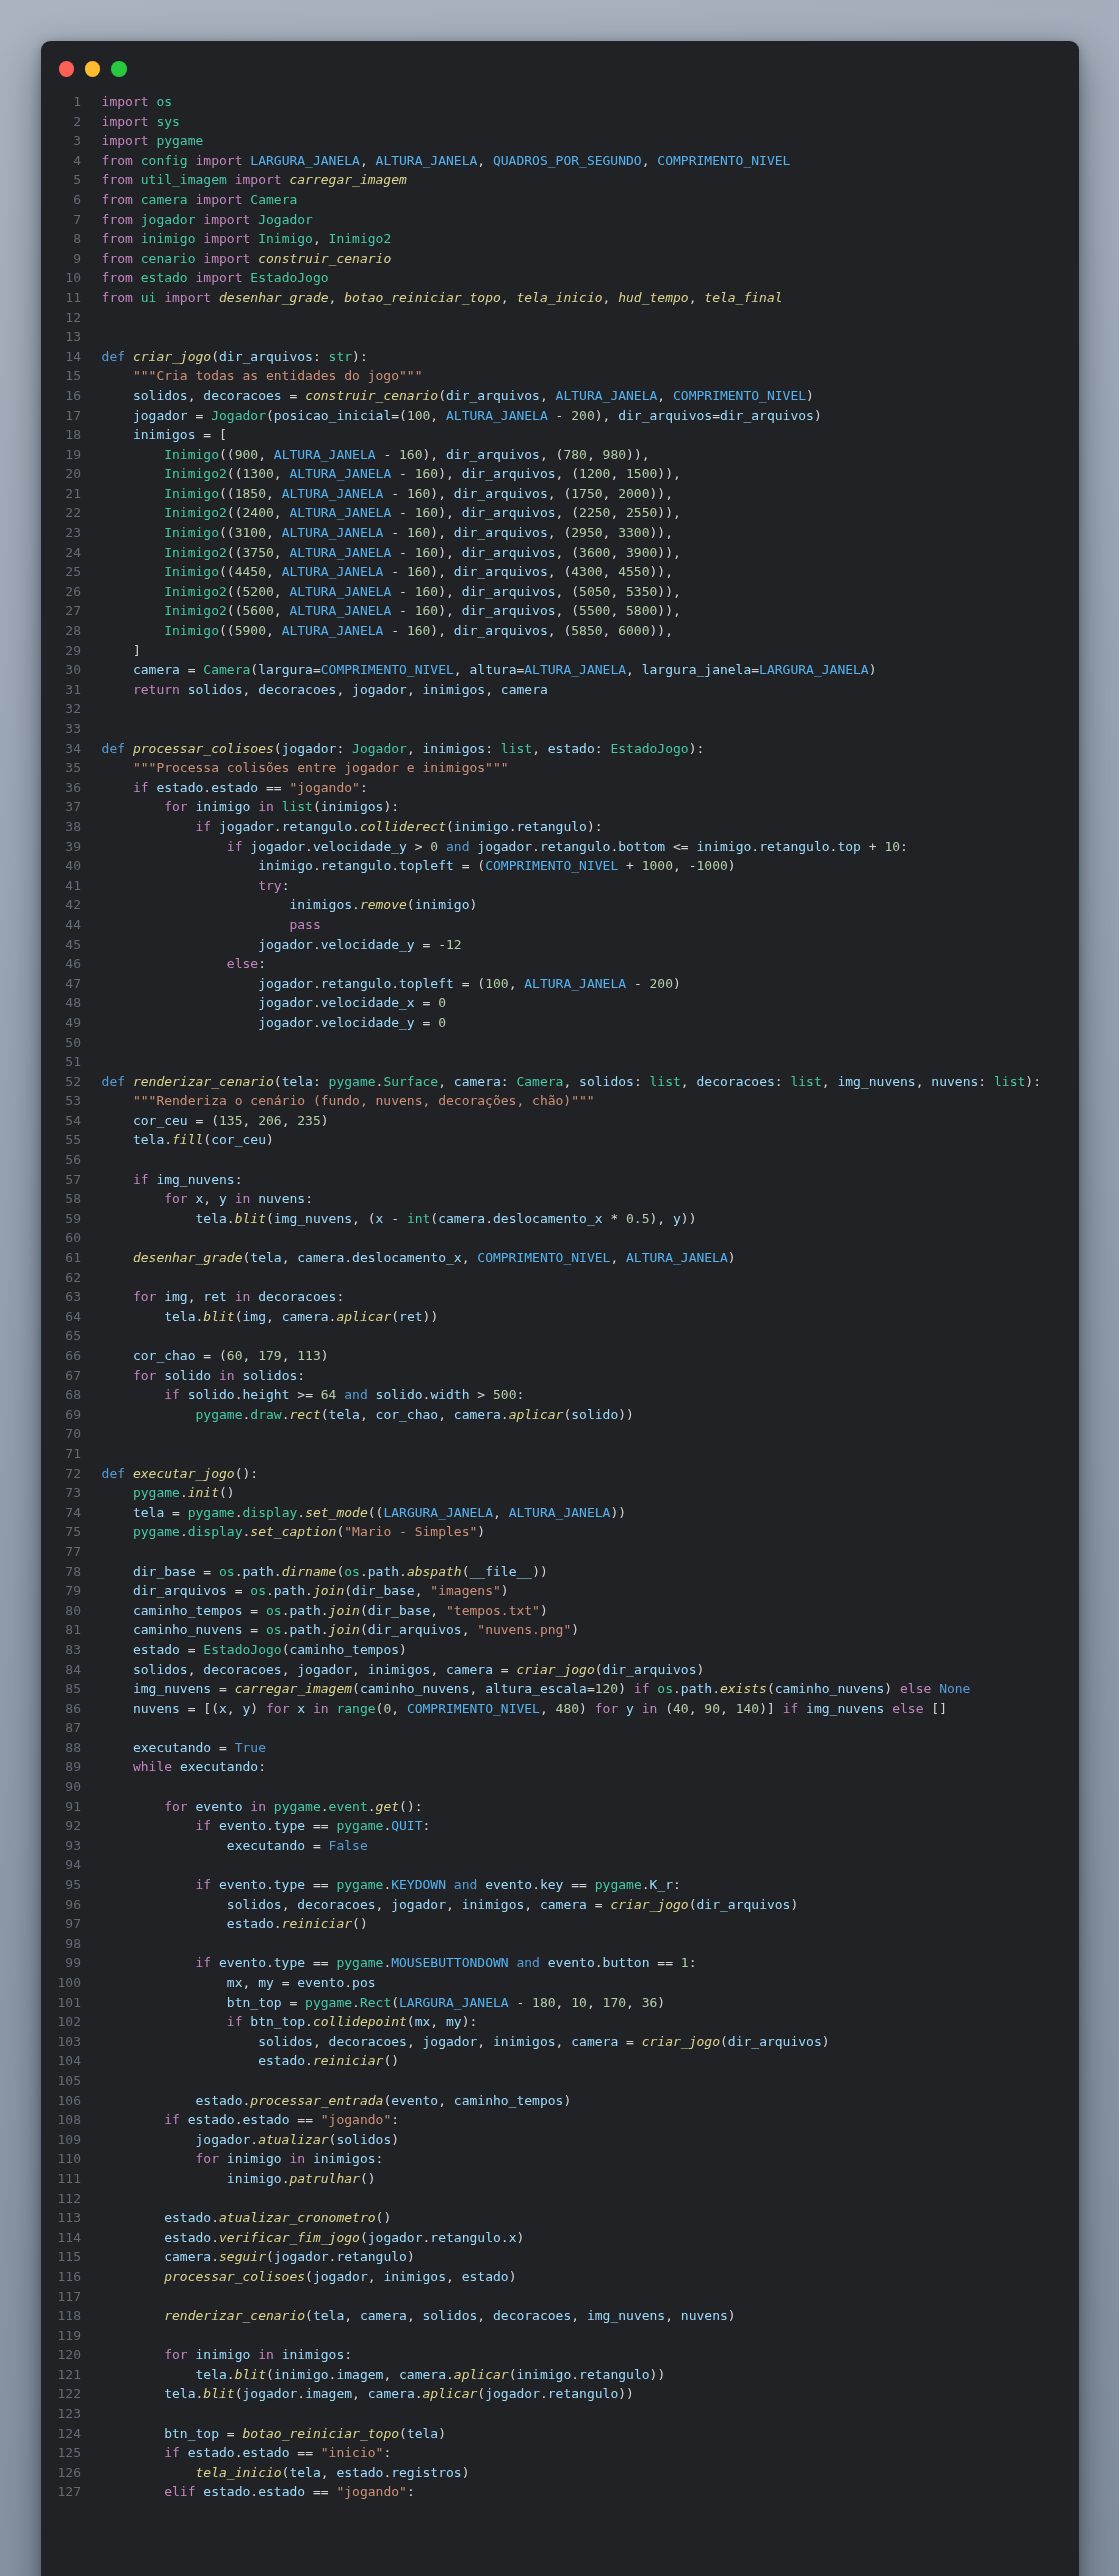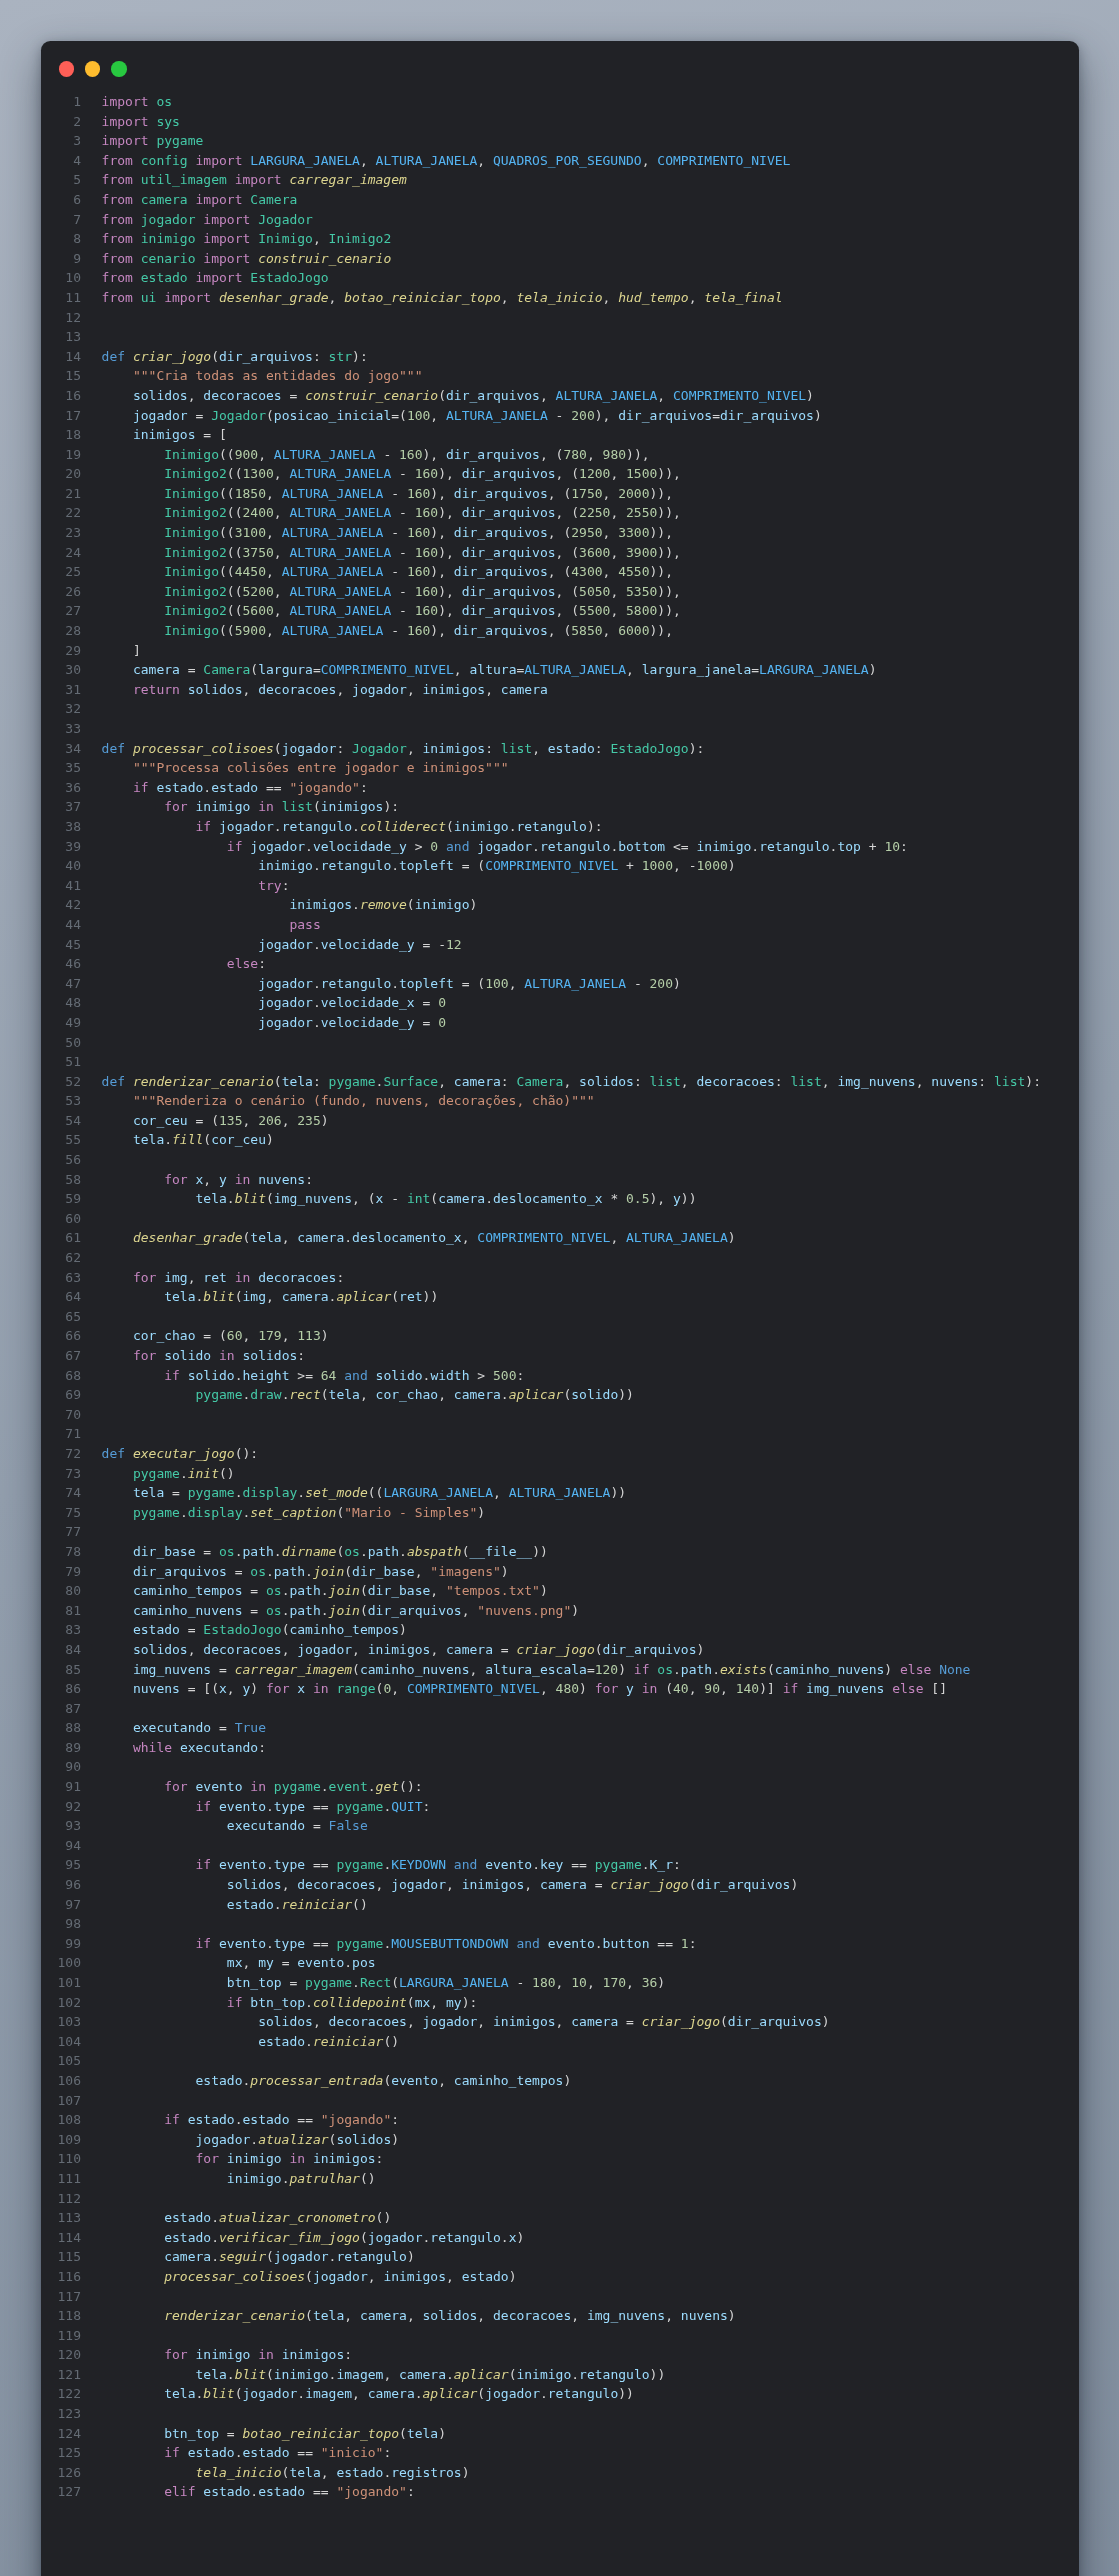--- a/index.html
+++ b/index.html
@@ -272,20 +272,24 @@
         </div>
         <div class="line">
           <span class="ln">55</span>
           <span class="lc"><span>    </span><span class="tok-v">tela</span><span class="tok-p">.</span><span class="tok-f">fill</span><span class="tok-p">(</span><span class="tok-v">cor_ceu</span><span class="tok-p">)</span></span>
         </div>
         <div class="line">
           <span class="ln">56</span>
           <span class="lc"></span>
         </div>
         <div class="line">
+          <span class="ln">57</span>
+          <span class="lc"><span>    </span><span class="tok-k">if</span><span> </span><span class="tok-v">img_nuvens</span><span class="tok-p">:</span></span>
+        </div>
+        <div class="line">
           <span class="ln">58</span>
           <span class="lc"><span>        </span><span class="tok-k">for</span><span> </span><span class="tok-v">x</span><span class="tok-p">,</span><span> </span><span class="tok-v">y</span><span> </span><span class="tok-k">in</span><span> </span><span class="tok-v">nuvens</span><span class="tok-p">:</span></span>
         </div>
         <div class="line">
           <span class="ln">59</span>
           <span class="lc"><span>            </span><span class="tok-v">tela</span><span class="tok-p">.</span><span class="tok-f">blit</span><span class="tok-p">(</span><span class="tok-v">img_nuvens</span><span class="tok-p">,</span><span> </span><span class="tok-p">(</span><span class="tok-v">x</span><span> </span><span class="tok-p">-</span><span> </span><span class="tok-t">int</span><span class="tok-p">(</span><span class="tok-v">camera</span><span class="tok-p">.</span><span class="tok-v">deslocamento_x</span><span> </span><span class="tok-p">*</span><span> </span><span class="tok-n">0.5</span><span class="tok-p">)</span><span class="tok-p">,</span><span> </span><span class="tok-v">y</span><span class="tok-p">)</span><span class="tok-p">)</span></span>
         </div>
         <div class="line">
           <span class="ln">60</span>
           <span class="lc"></span>
@@ -458,24 +462,20 @@
           <span class="ln">104</span>
           <span class="lc"><span>                    </span><span class="tok-v">estado</span><span class="tok-p">.</span><span class="tok-f">reiniciar</span><span class="tok-p">(</span><span class="tok-p">)</span></span>
         </div>
         <div class="line">
           <span class="ln">105</span>
           <span class="lc"></span>
         </div>
         <div class="line">
           <span class="ln">106</span>
           <span class="lc"><span>            </span><span class="tok-v">estado</span><span class="tok-p">.</span><span class="tok-f">processar_entrada</span><span class="tok-p">(</span><span class="tok-v">evento</span><span class="tok-p">,</span><span> </span><span class="tok-v">caminho_tempos</span><span class="tok-p">)</span></span>
-        </div>
-        <div class="line">
-          <span class="ln">107</span>
-          <span class="lc"></span>
         </div>
         <div class="line">
           <span class="ln">108</span>
           <span class="lc"><span>        </span><span class="tok-k">if</span><span> </span><span class="tok-v">estado</span><span class="tok-p">.</span><span class="tok-v">estado</span><span> </span><span class="tok-p">=</span><span class="tok-p">=</span><span> </span><span class="tok-s">"jogando"</span><span class="tok-p">:</span></span>
         </div>
         <div class="line">
           <span class="ln">109</span>
           <span class="lc"><span>            </span><span class="tok-v">jogador</span><span class="tok-p">.</span><span class="tok-f">atualizar</span><span class="tok-p">(</span><span class="tok-v">solidos</span><span class="tok-p">)</span></span>
         </div>
         <div class="line">

